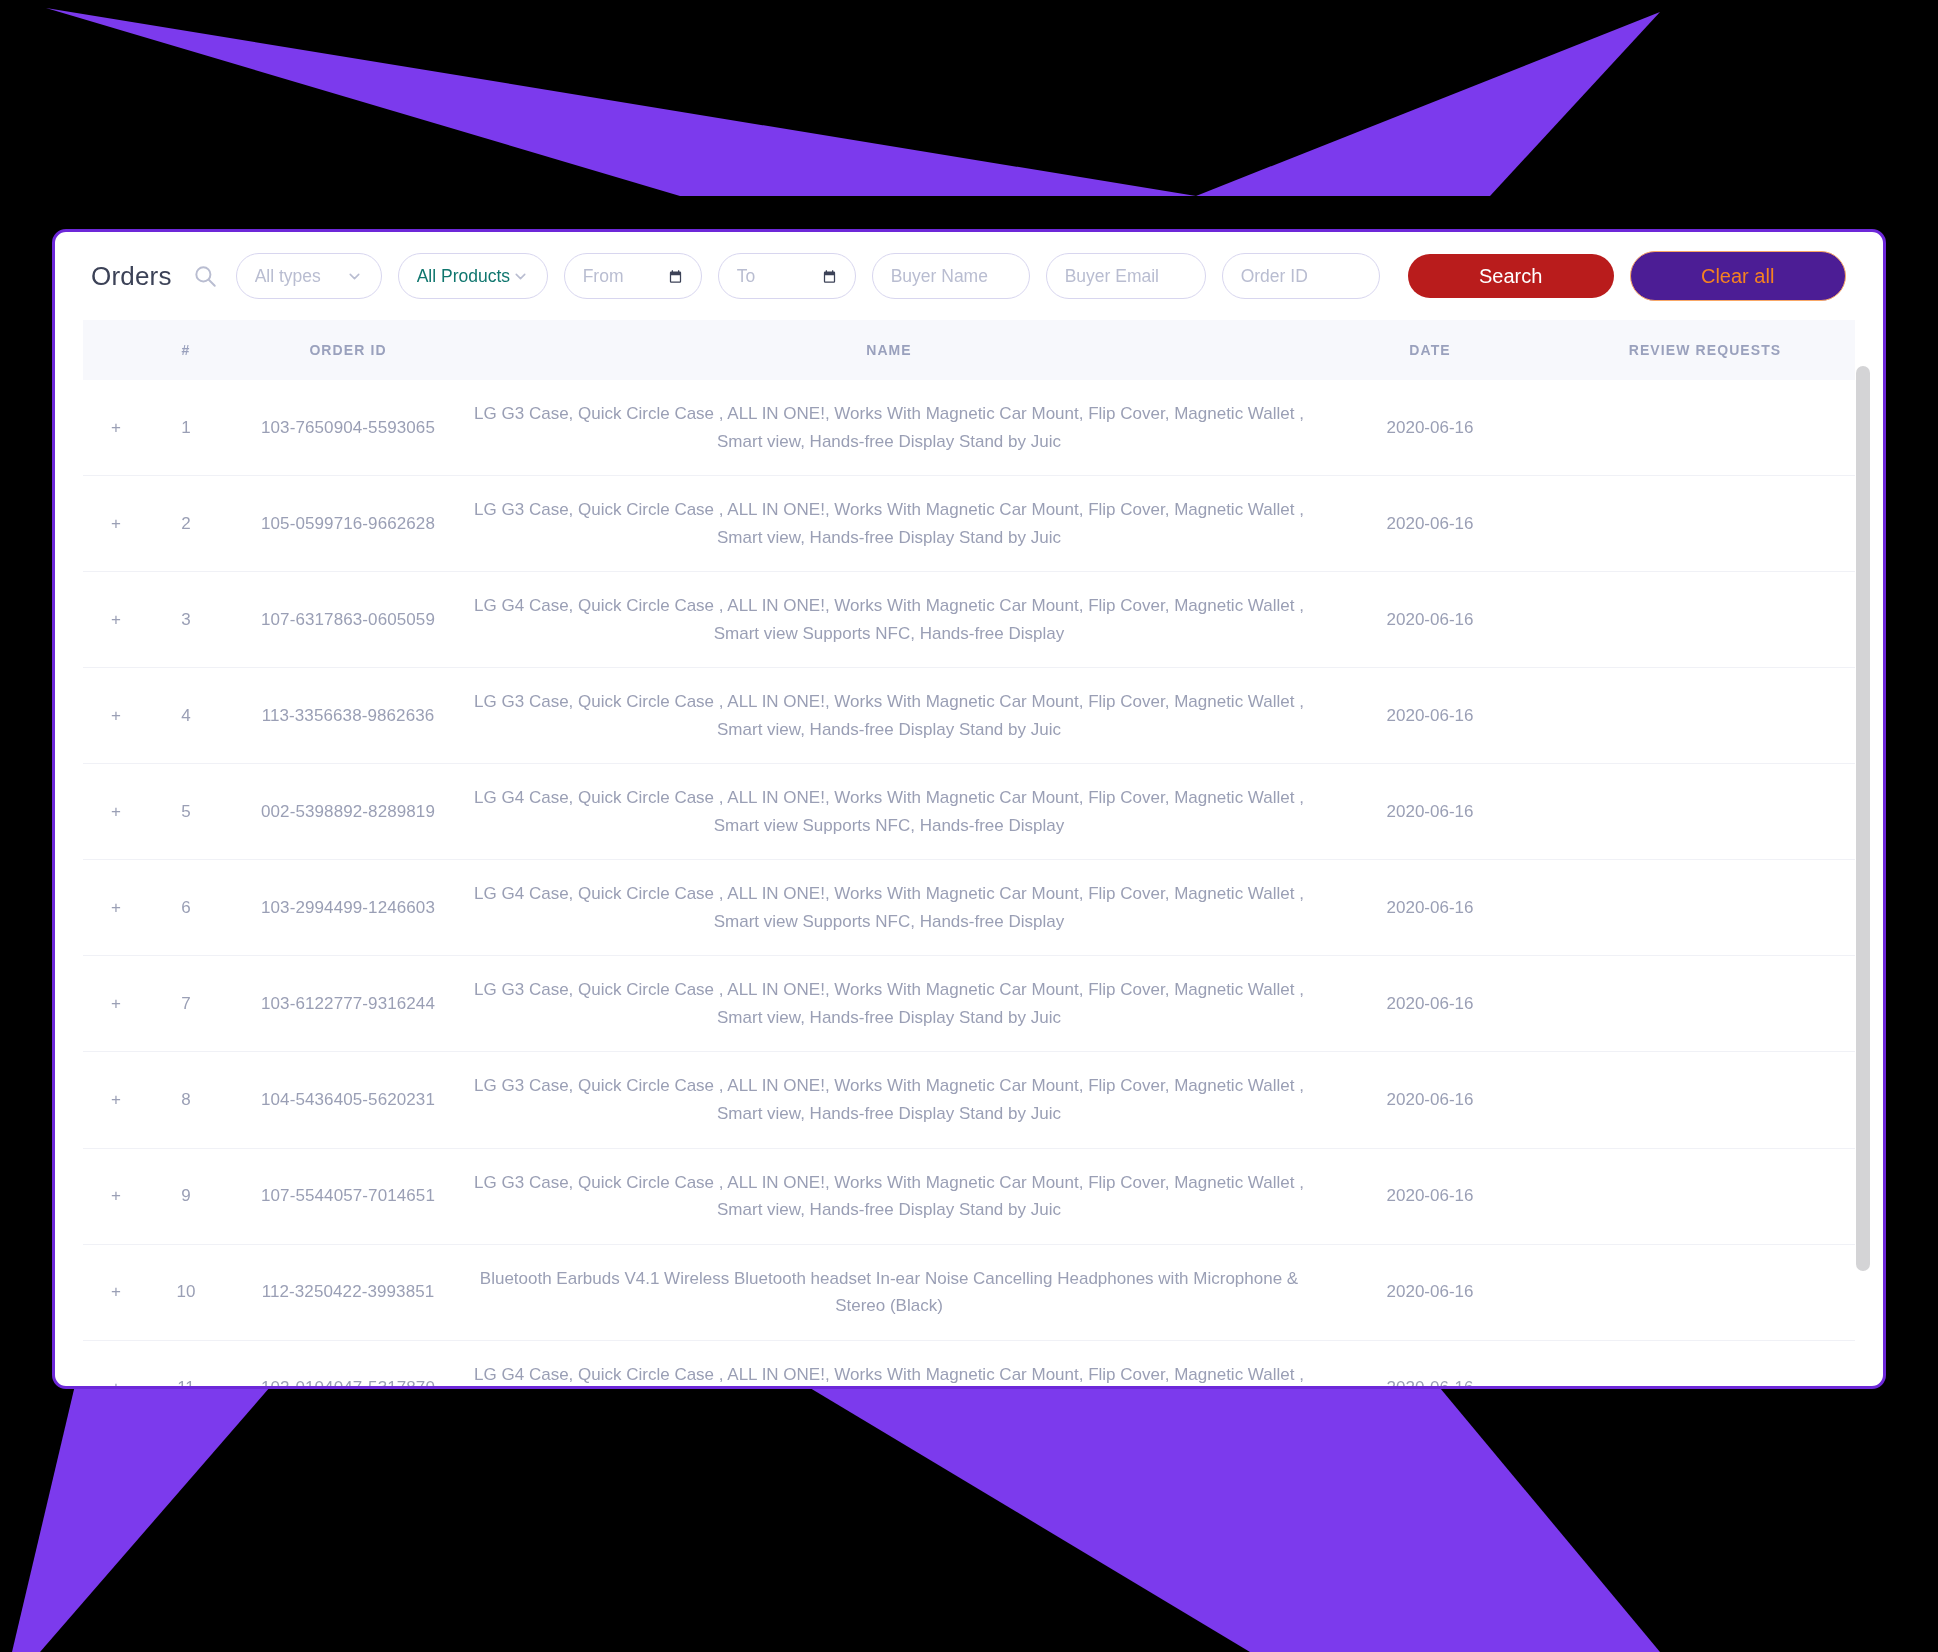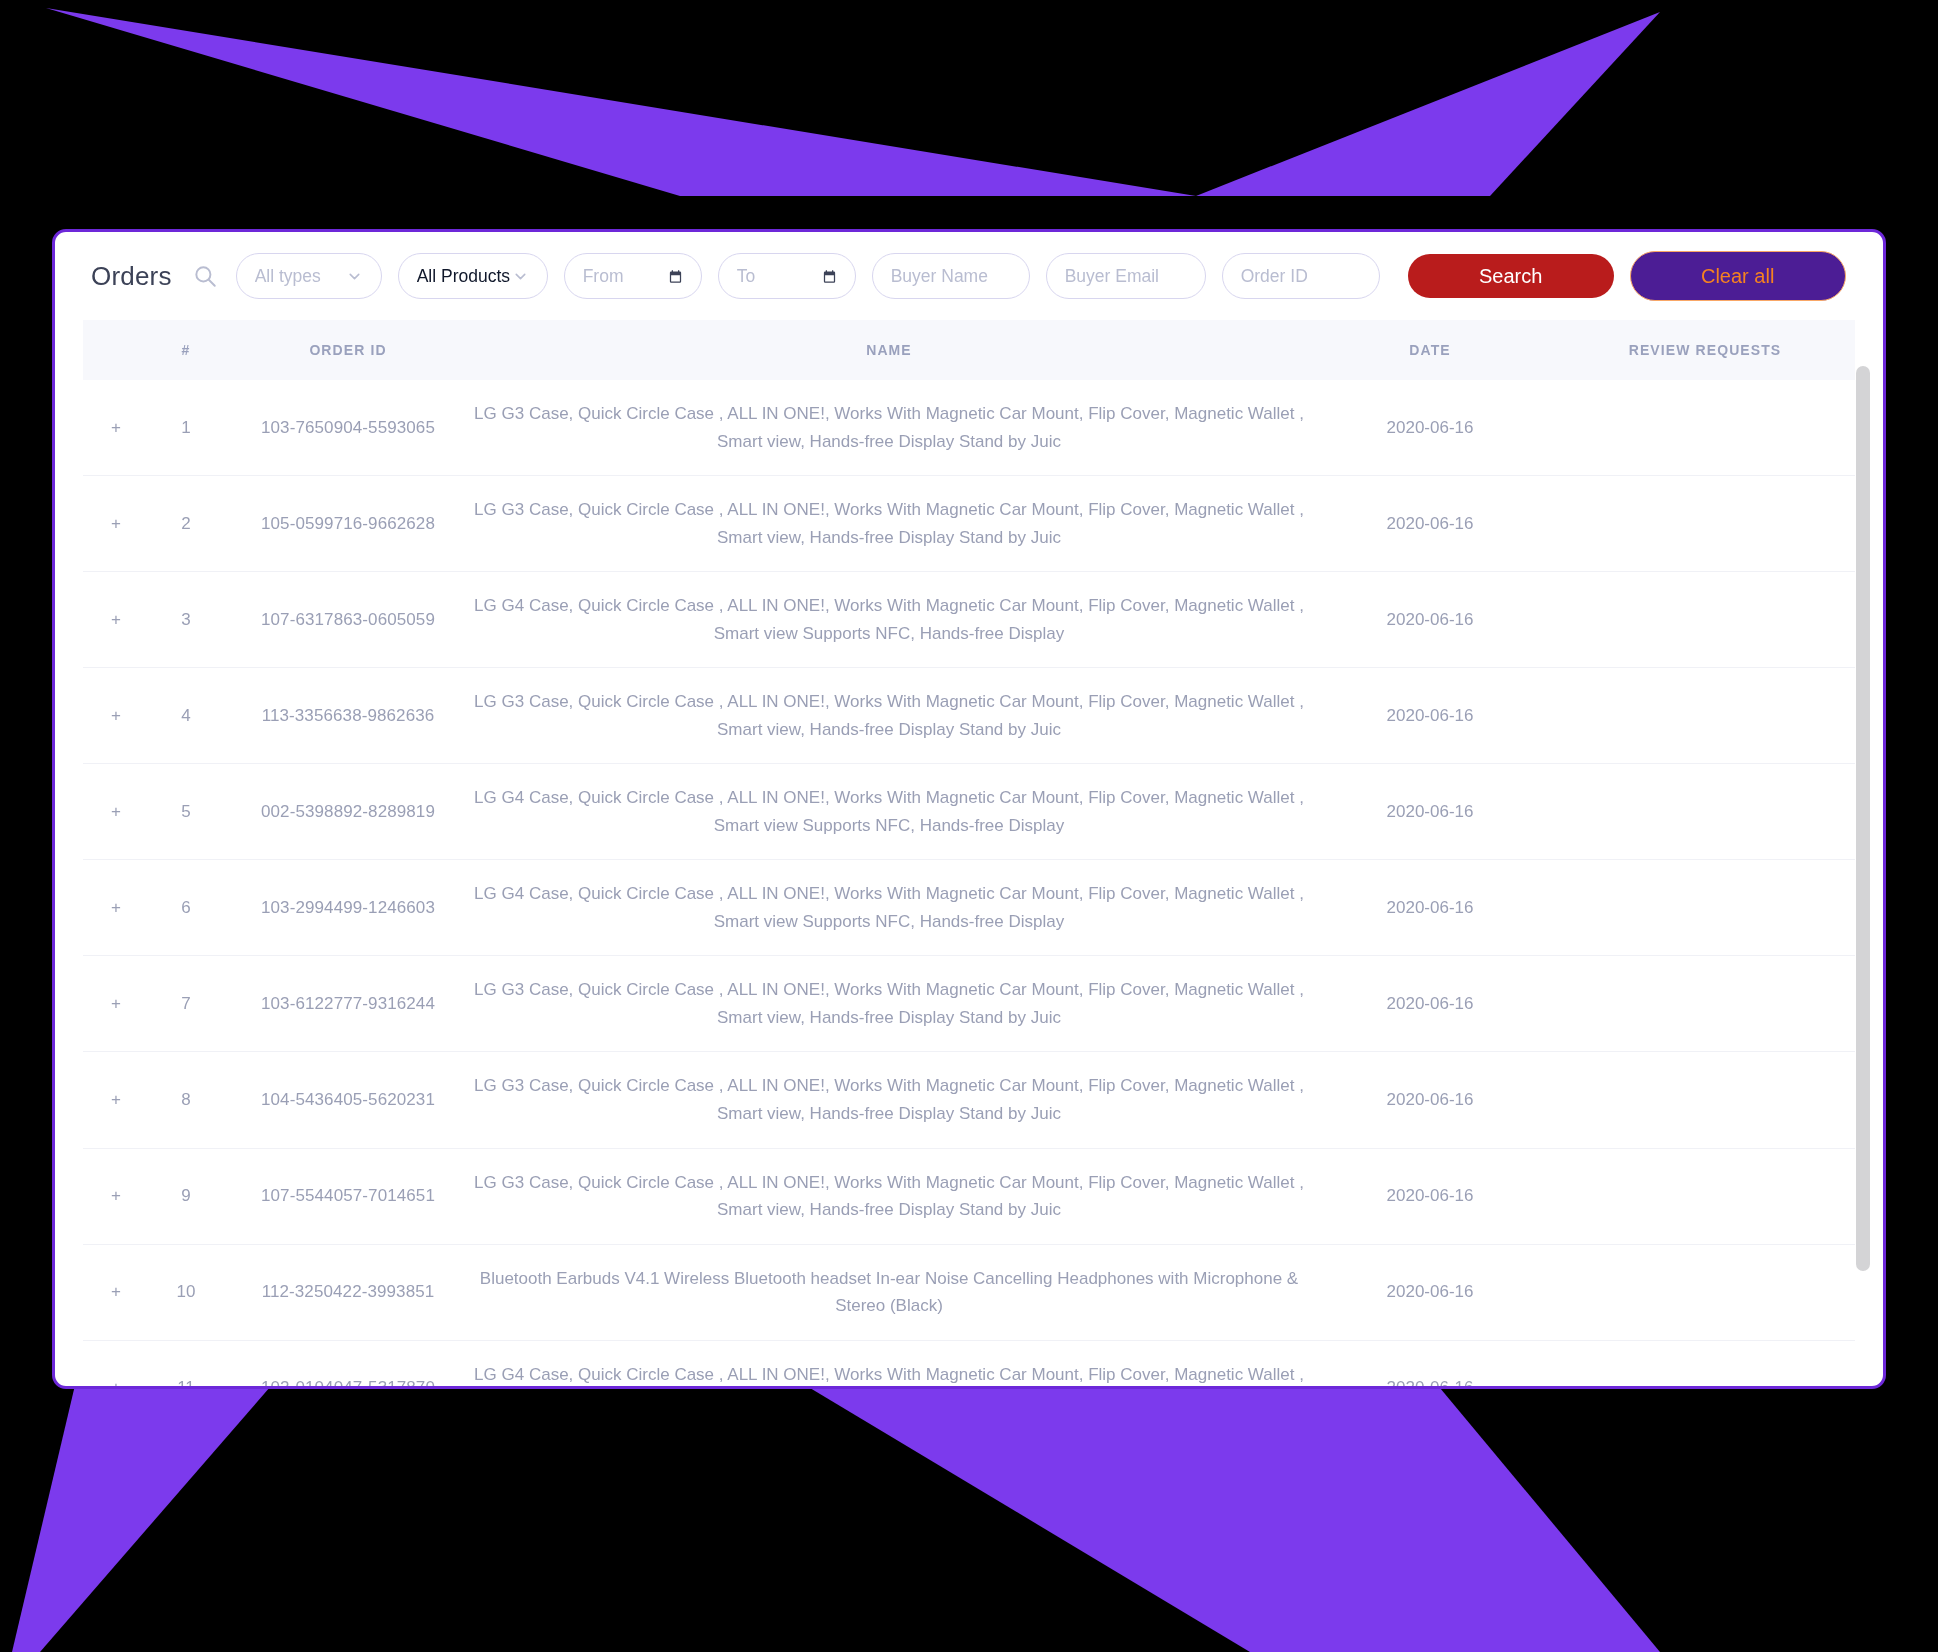--- a/index.html
+++ b/index.html
@@ -75,21 +75,21 @@
     box-sizing: border-box;
     padding: 0 18px;
     margin-right: 16px;
     font-size: 17.5px;
     color: #b9bdd1;
     white-space: nowrap;
     flex: 0 0 auto;
   }
   .pill.select { justify-content: space-between; }
   .pill.w-types    { width: 146px; }
-  .pill.w-products { width: 150px; color: #0f172a; }
+  .pill.w-products { width: 150px; color: #0f766e; }
   .pill.w-date     { width: 138px; gap: 37px; }
   .pill.w-name     { width: 158px; text-align: right; }
   .pill.w-email    { width: 160px; }
   .pill.w-order    { width: 158px; }
   .pill .chev { color: #b9bdd1; display: flex; align-items: center; }
   .pill .cal  { color: #3c4257; display: flex; align-items: center; }
   .pill .txt  { overflow: hidden; text-overflow: ellipsis; }
 
   .btn-search {
     height: 44px;

